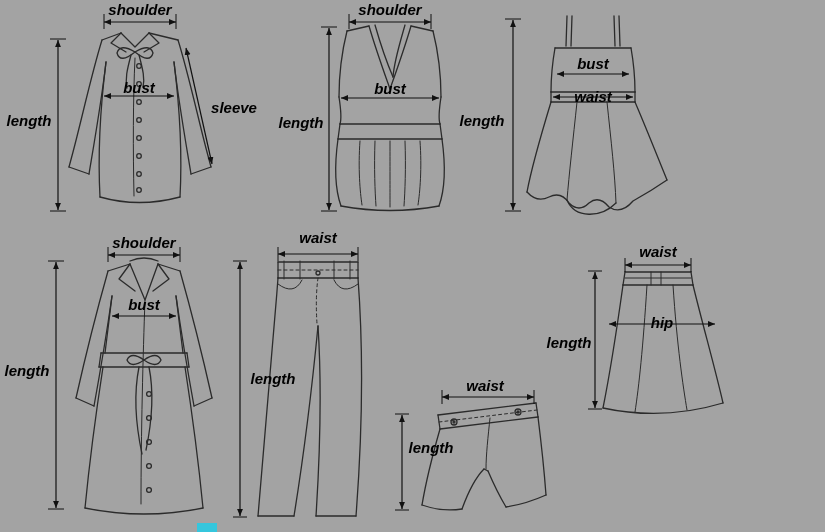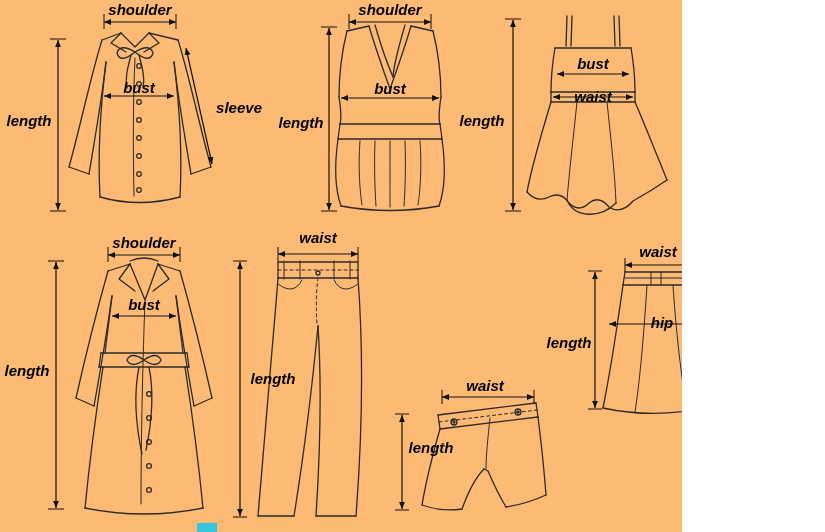--- a/index.html
+++ b/index.html
@@ -1,16 +1,16 @@
 <!DOCTYPE html>
 <html><head>
 <meta charset="utf-8">
 <style>
   html,body{margin:0;padding:0;background:#fff;}
-  .canvas{position:relative;width:682px;height:532px;background:#fdba74;overflow:hidden;
+  .canvas{position:relative;width:825px;height:532px;background:#a3a3a3;overflow:hidden;
           font-family:"Liberation Sans",sans-serif;}
   .garment{position:absolute;}
   .garment svg{position:absolute;left:0;top:0;}
   .lbl{position:absolute;font:italic 700 15px "Liberation Sans",sans-serif;color:#000;
        text-align:center;white-space:nowrap;line-height:17px;}
   .mark{position:absolute;}
 </style>
 </head>
 <body>
 
@@ -65,21 +65,21 @@
       <g stroke="#111" stroke-width="1.2">
         <line x1="104" y1="96" x2="174" y2="96" marker-start="url(#a1)" marker-end="url(#a1)"></line>
       </g>
       <g stroke="#111" stroke-width="1.2">
         <line x1="186" y1="48" x2="212" y2="164" marker-start="url(#a1)" marker-end="url(#a1)"></line>
       </g>
     </svg>
     <span class="lbl" style="left:95px;top:1px;width:90px;">shoulder</span>
     <span class="lbl" style="left:4px;top:112px;width:50px;">length</span>
     <span class="lbl" style="left:109px;top:79px;width:60px;">bust</span>
-    <span class="lbl" style="left:206px;top:99px;width:56px;text-align:right;">sleeve</span>
+    <span class="lbl" style="left:206px;top:99px;width:56px;">sleeve</span>
   </div>
 
   <div class="garment" style="left:275px;top:0;width:195px;height:228px;">
     <svg width="195" height="228" viewBox="0 0 195 228">
       <defs>
           <marker id="a2" markerWidth="8" markerHeight="8" refX="6" refY="2.5" orient="auto-start-reverse">
             <path d="M0,0 L6,2.5 L0,5 z" fill="#111"></path>
           </marker>
         </defs>
       <g fill="none" stroke="#2b2b2b" stroke-width="1.3" stroke-linecap="round" stroke-linejoin="round">

